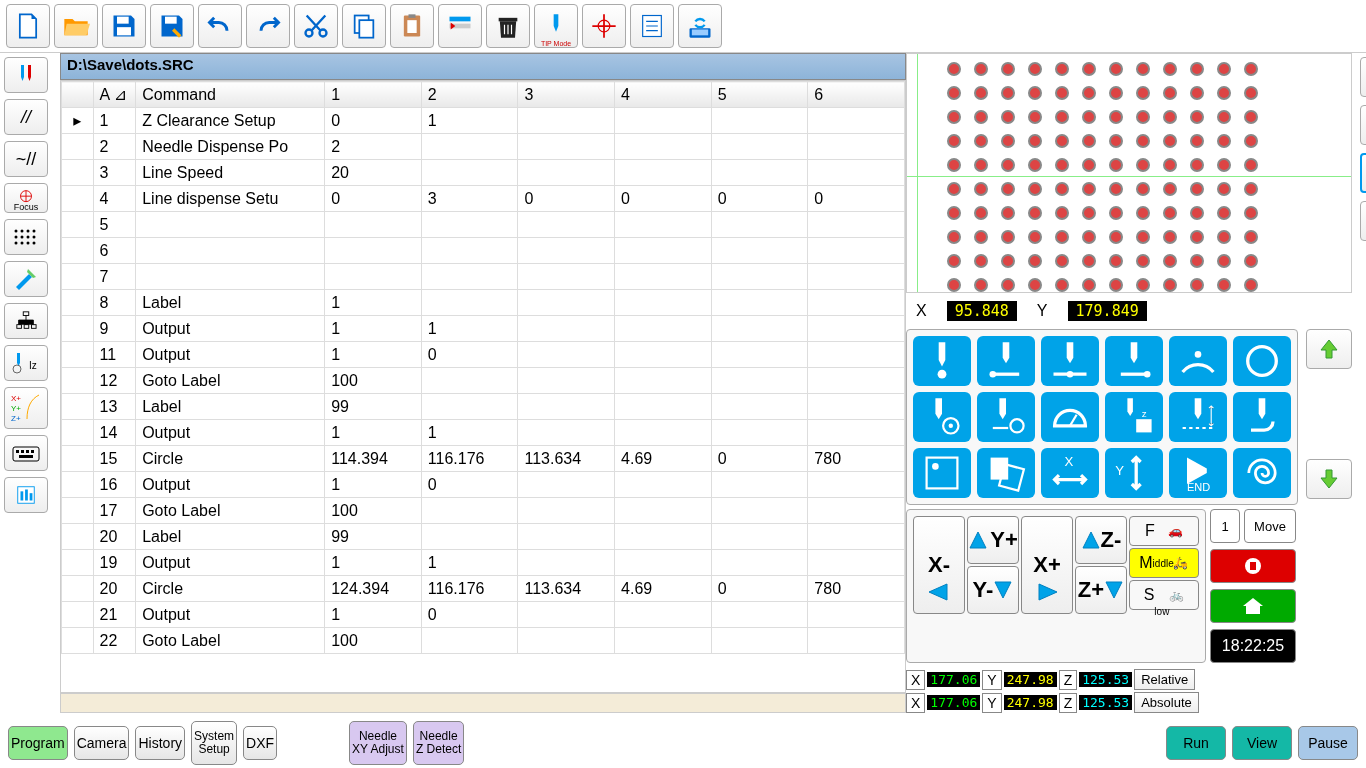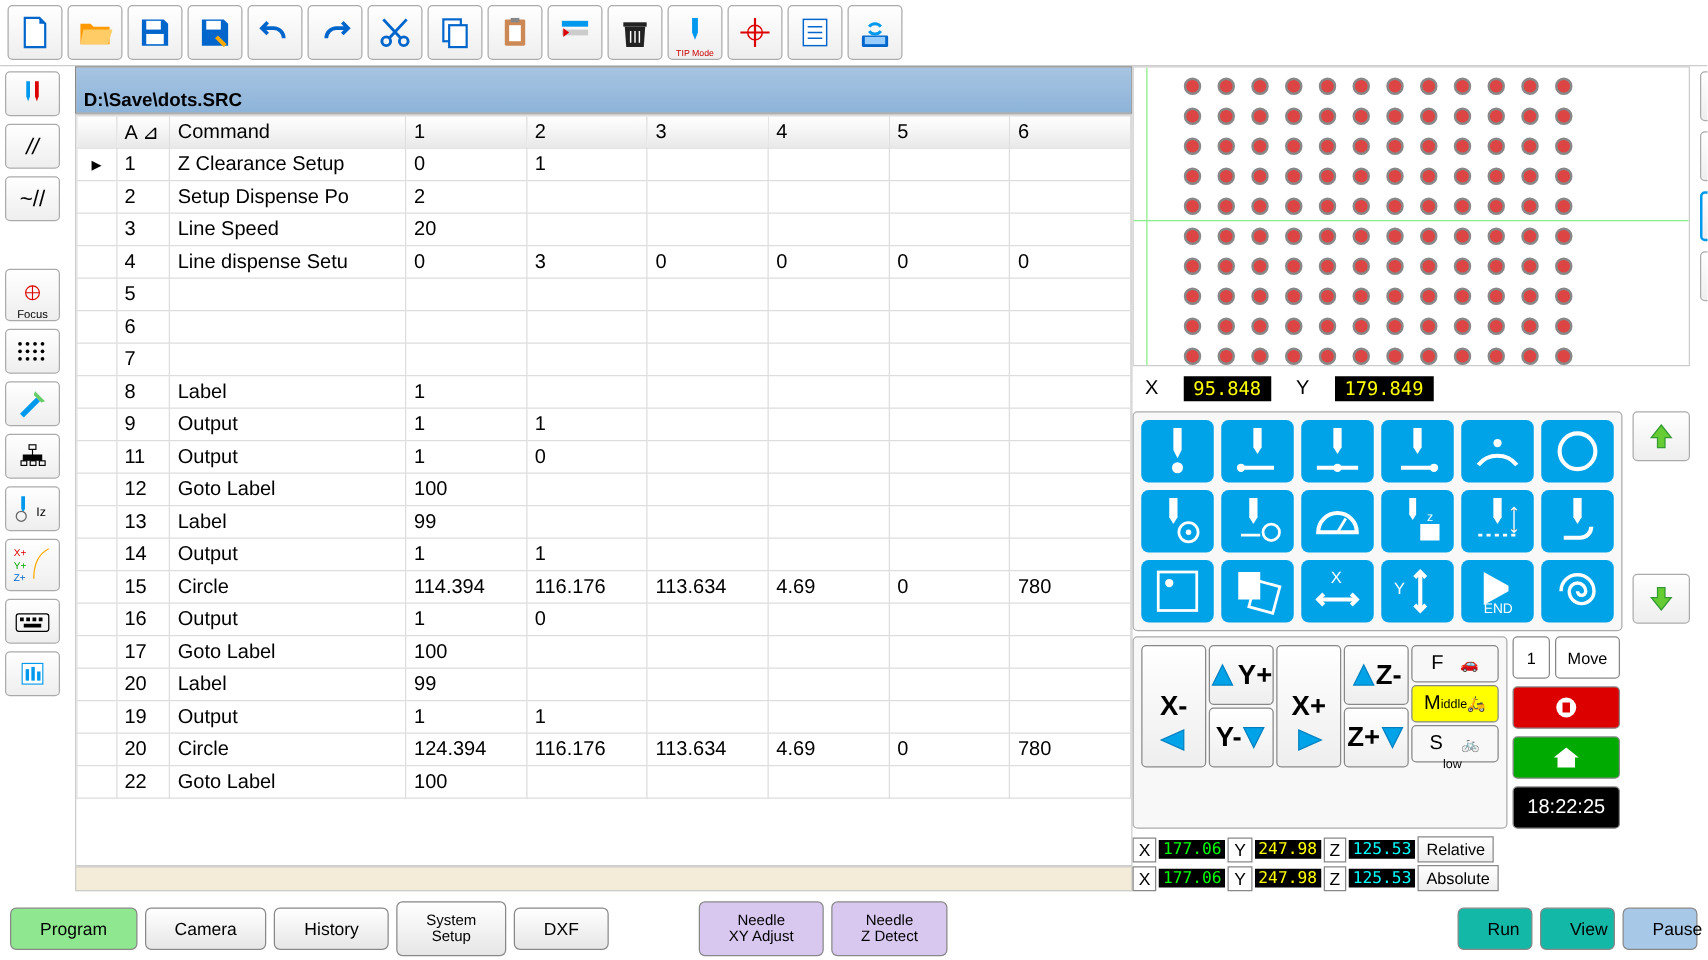--- a/index.html
+++ b/index.html
@@ -8,21 +8,21 @@
 .toolbar-top { display: flex; gap: 4px; padding: 4px 6px; border-bottom: 1px solid #ccc; }
 .tb-btn { width: 44px; height: 44px; border: 1px solid #aaa; border-radius: 4px; background: linear-gradient(#fff,#eee); display: flex; align-items: center; justify-content: center; cursor: pointer; position:relative; }
 .tb-btn svg { width: 28px; height: 28px; }
 
 .main-area { display: flex; height: 660px; }
 .left-tools { width: 60px; padding: 4px; display: flex; flex-direction: column; gap: 6px; }
 .lt-btn { width: 44px; height: 36px; border: 1px solid #aaa; border-radius: 4px; background: linear-gradient(#fff,#eee); display:flex; align-items:center; justify-content:center; font-size:18px; cursor:pointer; position:relative; }
 .lt-label { font-size:9px; text-align:center; position:absolute; bottom:0; left:0; right:0;}
 
 .center-col { flex: 1; display:flex; flex-direction:column; }
-.path-bar { background: linear-gradient(#a7c4e2,#8db4d9); height: 27px; padding: 18px 6px; font-weight: bold; font-size: 15px; border:1px solid #888;}
+.path-bar { background: linear-gradient(#a7c4e2,#8db4d9); height: 27px; padding: 2px 6px; font-weight: bold; font-size: 15px; border:1px solid #888;}
 .grid-wrap { flex:1; overflow:auto; border:1px solid #ccc; position:relative; }
 table { border-collapse: collapse; width: 100%; font-size:16px; }
 th, td { border: 1px solid #ddd; padding: 2px 6px; text-align:left; height:26px; white-space:nowrap; overflow:hidden; }
 th { background: linear-gradient(#fff,#e8e8e8); font-weight:normal; position:sticky; top:0;}
 th:nth-child(1){width:30px;} th:nth-child(2){width:40px;} th:nth-child(3){width:180px;}
 th:nth-child(4),th:nth-child(5),th:nth-child(6),th:nth-child(7),th:nth-child(8),th:nth-child(9){width:92px;}
 .row-indicator { text-align:center; }
 
 .right-col { width: 460px; display:flex; gap:4px; }
 .right-main { flex:1; display:flex; flex-direction:column; gap:4px; }
@@ -53,21 +53,21 @@
 .coord-cell { border:1px solid #888; padding:1px 4px; font-size:14px;}
 .coord-val { background:#000; color:#0f0; font-family:monospace; padding:0 3px; min-width:52px; display:inline-block;}
 .coord-btn { border:1px solid #888; background:linear-gradient(#fff,#eee); padding:2px 6px; font-size:13px;}
 
 .extra-col { width:86px; display:flex; flex-direction:column; gap:6px; padding-top:220px;}
 .ext-btn{ height:34px; border:1px solid #888; border-radius:4px; display:flex; align-items:center; justify-content:center; font-size:13px;}
 .ext-stop{background:#d00;color:#fff;} .ext-home{background:#0a0;color:#fff;}
 .ext-clock{background:#000;color:#fff;font-size:16px;}
 
 .bottom-bar { display:flex; gap:6px; padding:8px; align-items:center; }
-.bb-btn { padding:8px 23px; border:1px solid #888; border-radius:5px; background:linear-gradient(#fff,#e6e6e6); font-size:14px; cursor:pointer; text-align:center;}
+.bb-btn { padding:8px 2px; border:1px solid #888; border-radius:5px; background:linear-gradient(#fff,#e6e6e6); font-size:14px; cursor:pointer; text-align:center;}
 .bb-green{background:#8fe88f;} .bb-purple{background:#d8c8f0;} .bb-orange{background:#14b8a6;} .bb-blue{background:#a8c8e8;}
 .bb-multi{line-height:1.1;font-size:12px;}
 
 .arrow-svg{fill:#00a3e8;stroke:#0080c0;}
 .updown-area{display:flex;flex-direction:column;gap:90px;padding-left:4px;}
 .updown-btn{width:46px;height:40px;border:1px solid #aaa;border-radius:4px;background:linear-gradient(#fff,#eee);display:flex;align-items:center;justify-content:center;}
 </style>
 </head>
 <body>
 
@@ -173,21 +173,21 @@
 
   <div class="left-tools">
     <div class="lt-btn">
         <svg width="30" height="24" viewBox="0 0 24 24">
           <path fill="#09e" d="M7 2h3v12l-1.5 4L7 14z"></path>
           <path fill="#d00" d="M14 2h3v12l-1.5 4L14 14z"></path>
         </svg>
       </div>
     <div class="lt-btn" style="font-style:italic;">//</div>
     <div class="lt-btn">~//</div>
-    <div class="lt-btn" style="height:42px;margin-top:32px;">
+    <div class="lt-btn" style="height:30px;">
         <svg width="22" height="22" viewBox="0 0 24 24">
           <circle fill="none" stroke="#d00" cx="12" cy="10" r="6"></circle>
           <path stroke="#d00" d="M12 4v12M6 10h12"></path>
         </svg>
         <span class="lt-label">Focus</span>
       </div>
     <div class="lt-btn">
         <svg width="28" height="20" viewBox="0 0 28 20">
           <circle cx="4" cy="4" r="1.5"></circle>
           <circle cx="10" cy="4" r="1.5"></circle>
@@ -278,21 +278,21 @@
               <td>0</td>
               <td>1</td>
               <td></td>
               <td></td>
               <td></td>
               <td></td>
             </tr>
             <tr>
               <td class="row-indicator"></td>
               <td>2</td>
-              <td>Setup Dispense Po</td>
+              <td>Needle Dispense Po</td>
               <td>2</td>
               <td></td>
               <td></td>
               <td></td>
               <td></td>
               <td></td>
             </tr>
             <tr>
               <td class="row-indicator"></td>
               <td>3</td>
@@ -472,20 +472,31 @@
             <tr>
               <td class="row-indicator"></td>
               <td>20</td>
               <td>Circle</td>
               <td>124.394</td>
               <td>116.176</td>
               <td>113.634</td>
               <td>4.69</td>
               <td>0</td>
               <td>780</td>
+            </tr>
+            <tr>
+              <td class="row-indicator"></td>
+              <td>21</td>
+              <td>Output</td>
+              <td>1</td>
+              <td>0</td>
+              <td></td>
+              <td></td>
+              <td></td>
+              <td></td>
             </tr>
             <tr>
               <td class="row-indicator"></td>
               <td>22</td>
               <td>Goto Label</td>
               <td>100</td>
               <td></td>
               <td></td>
               <td></td>
               <td></td>

